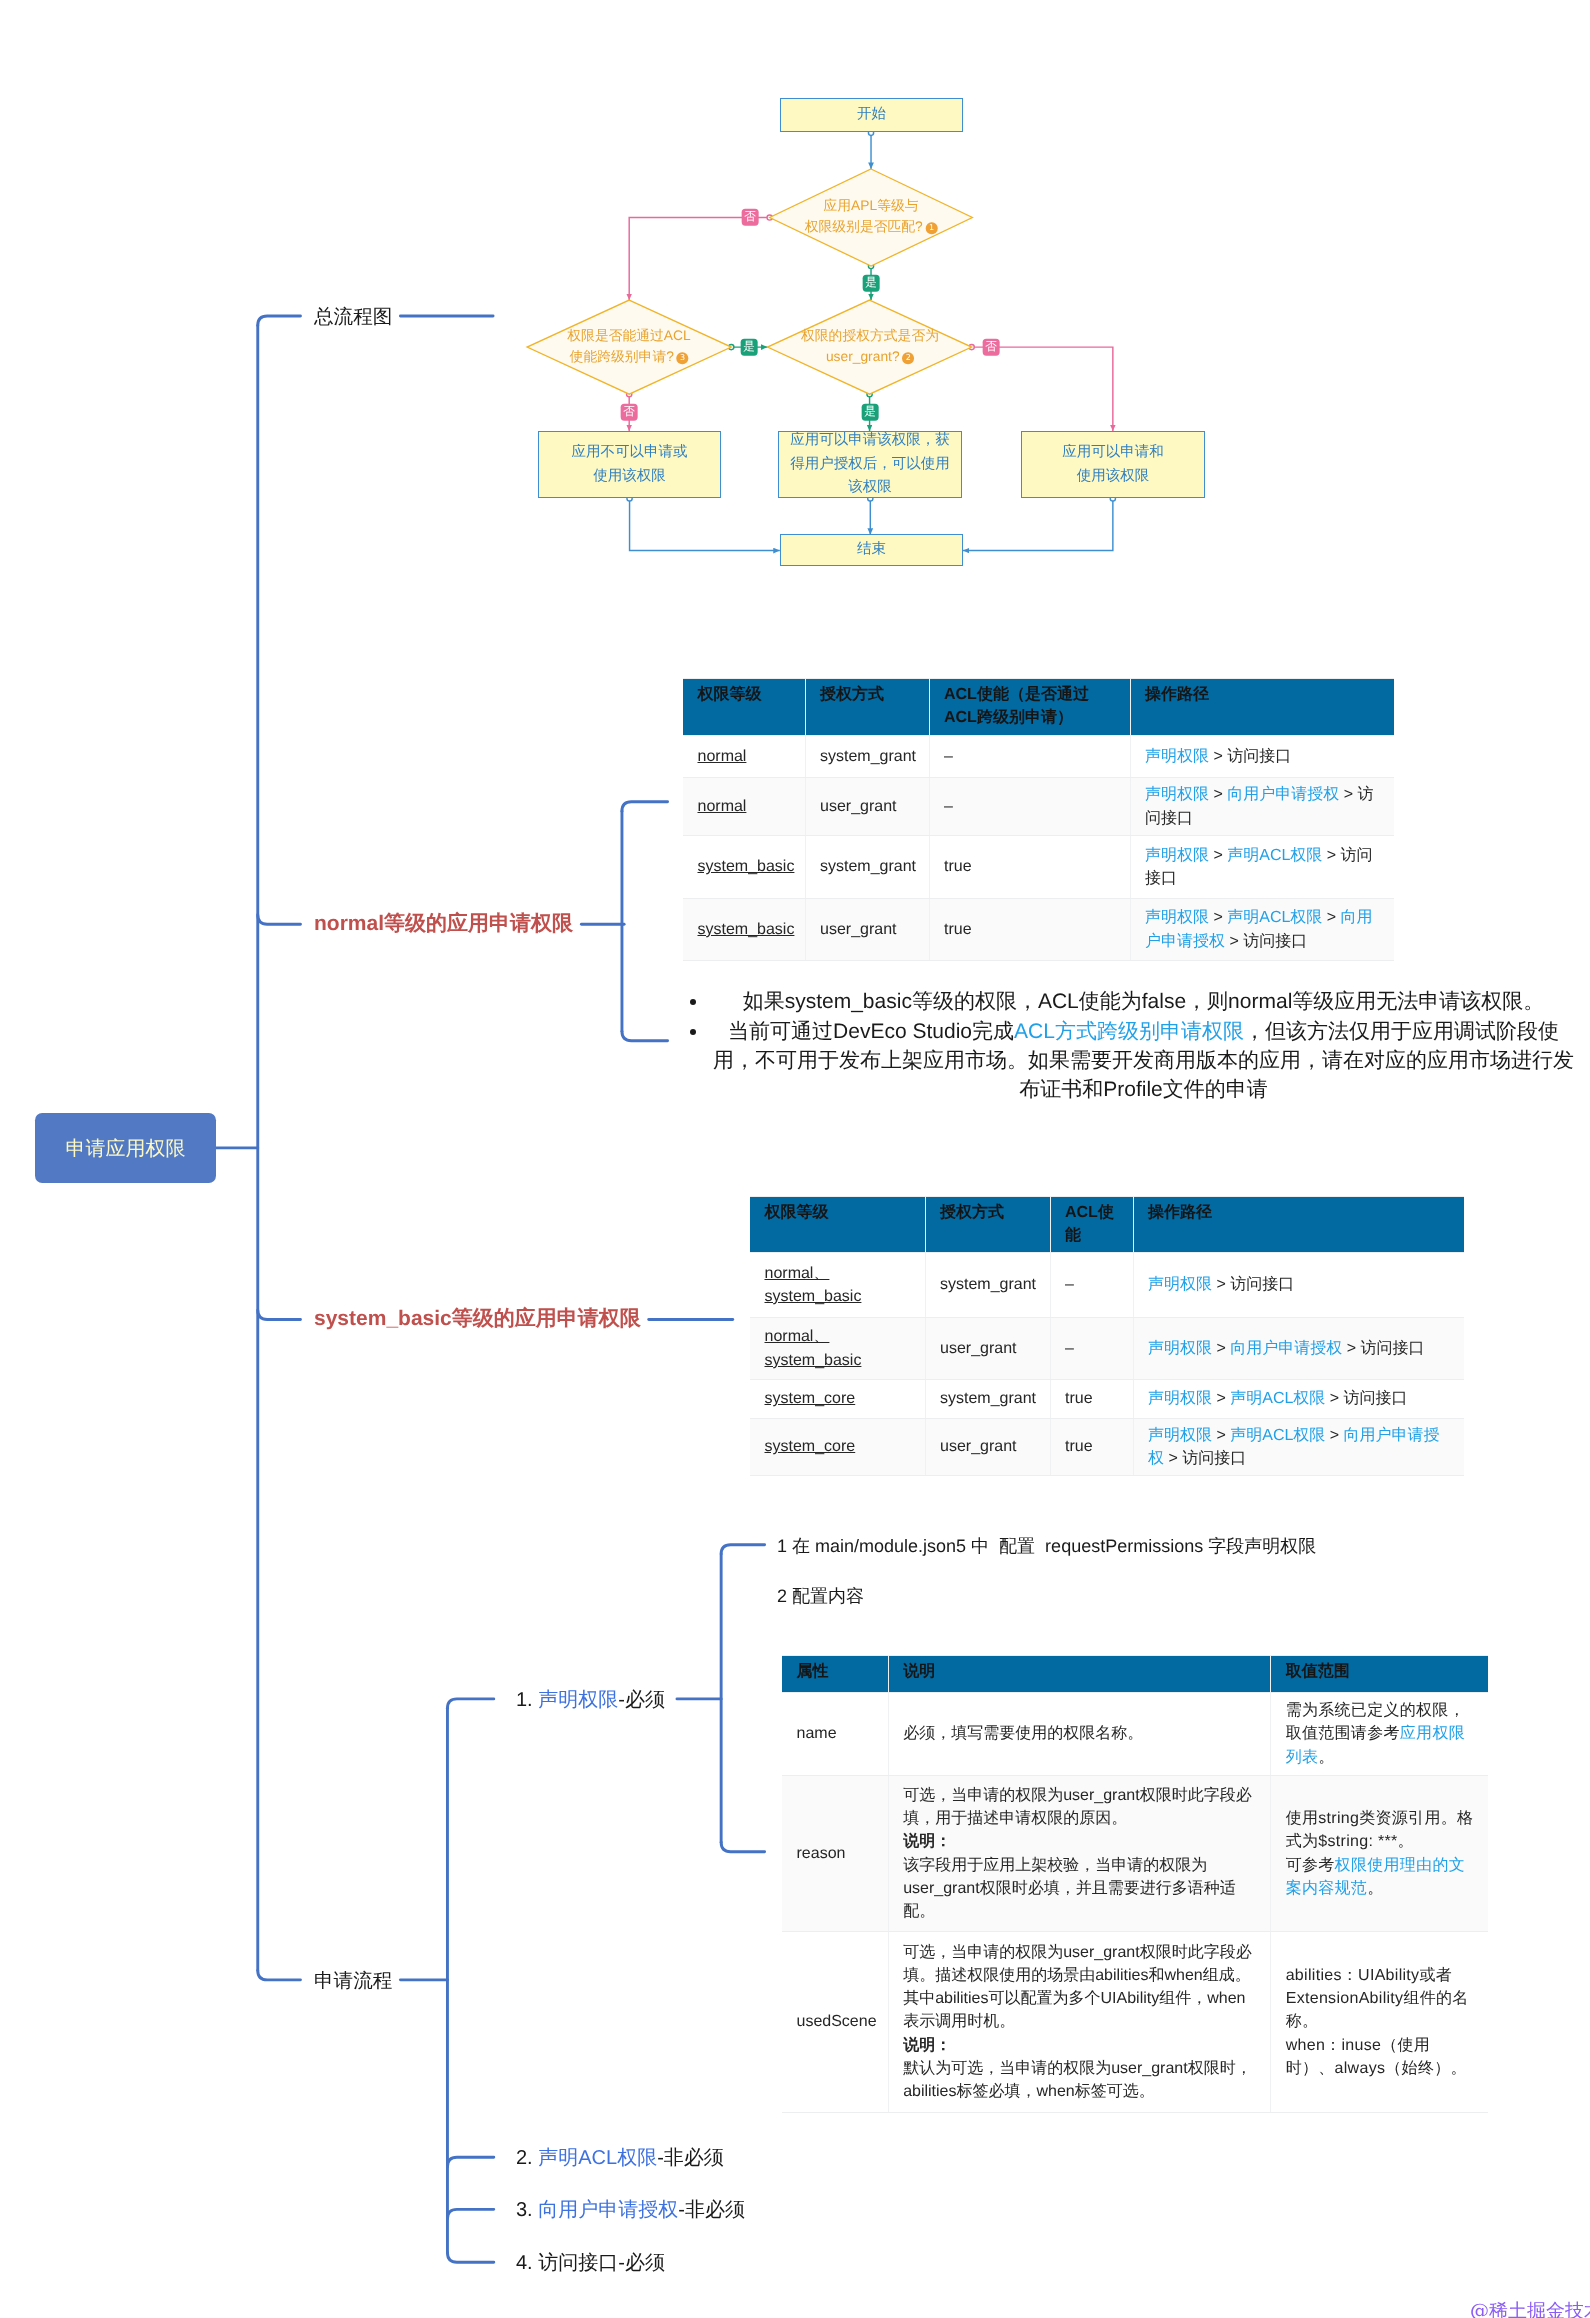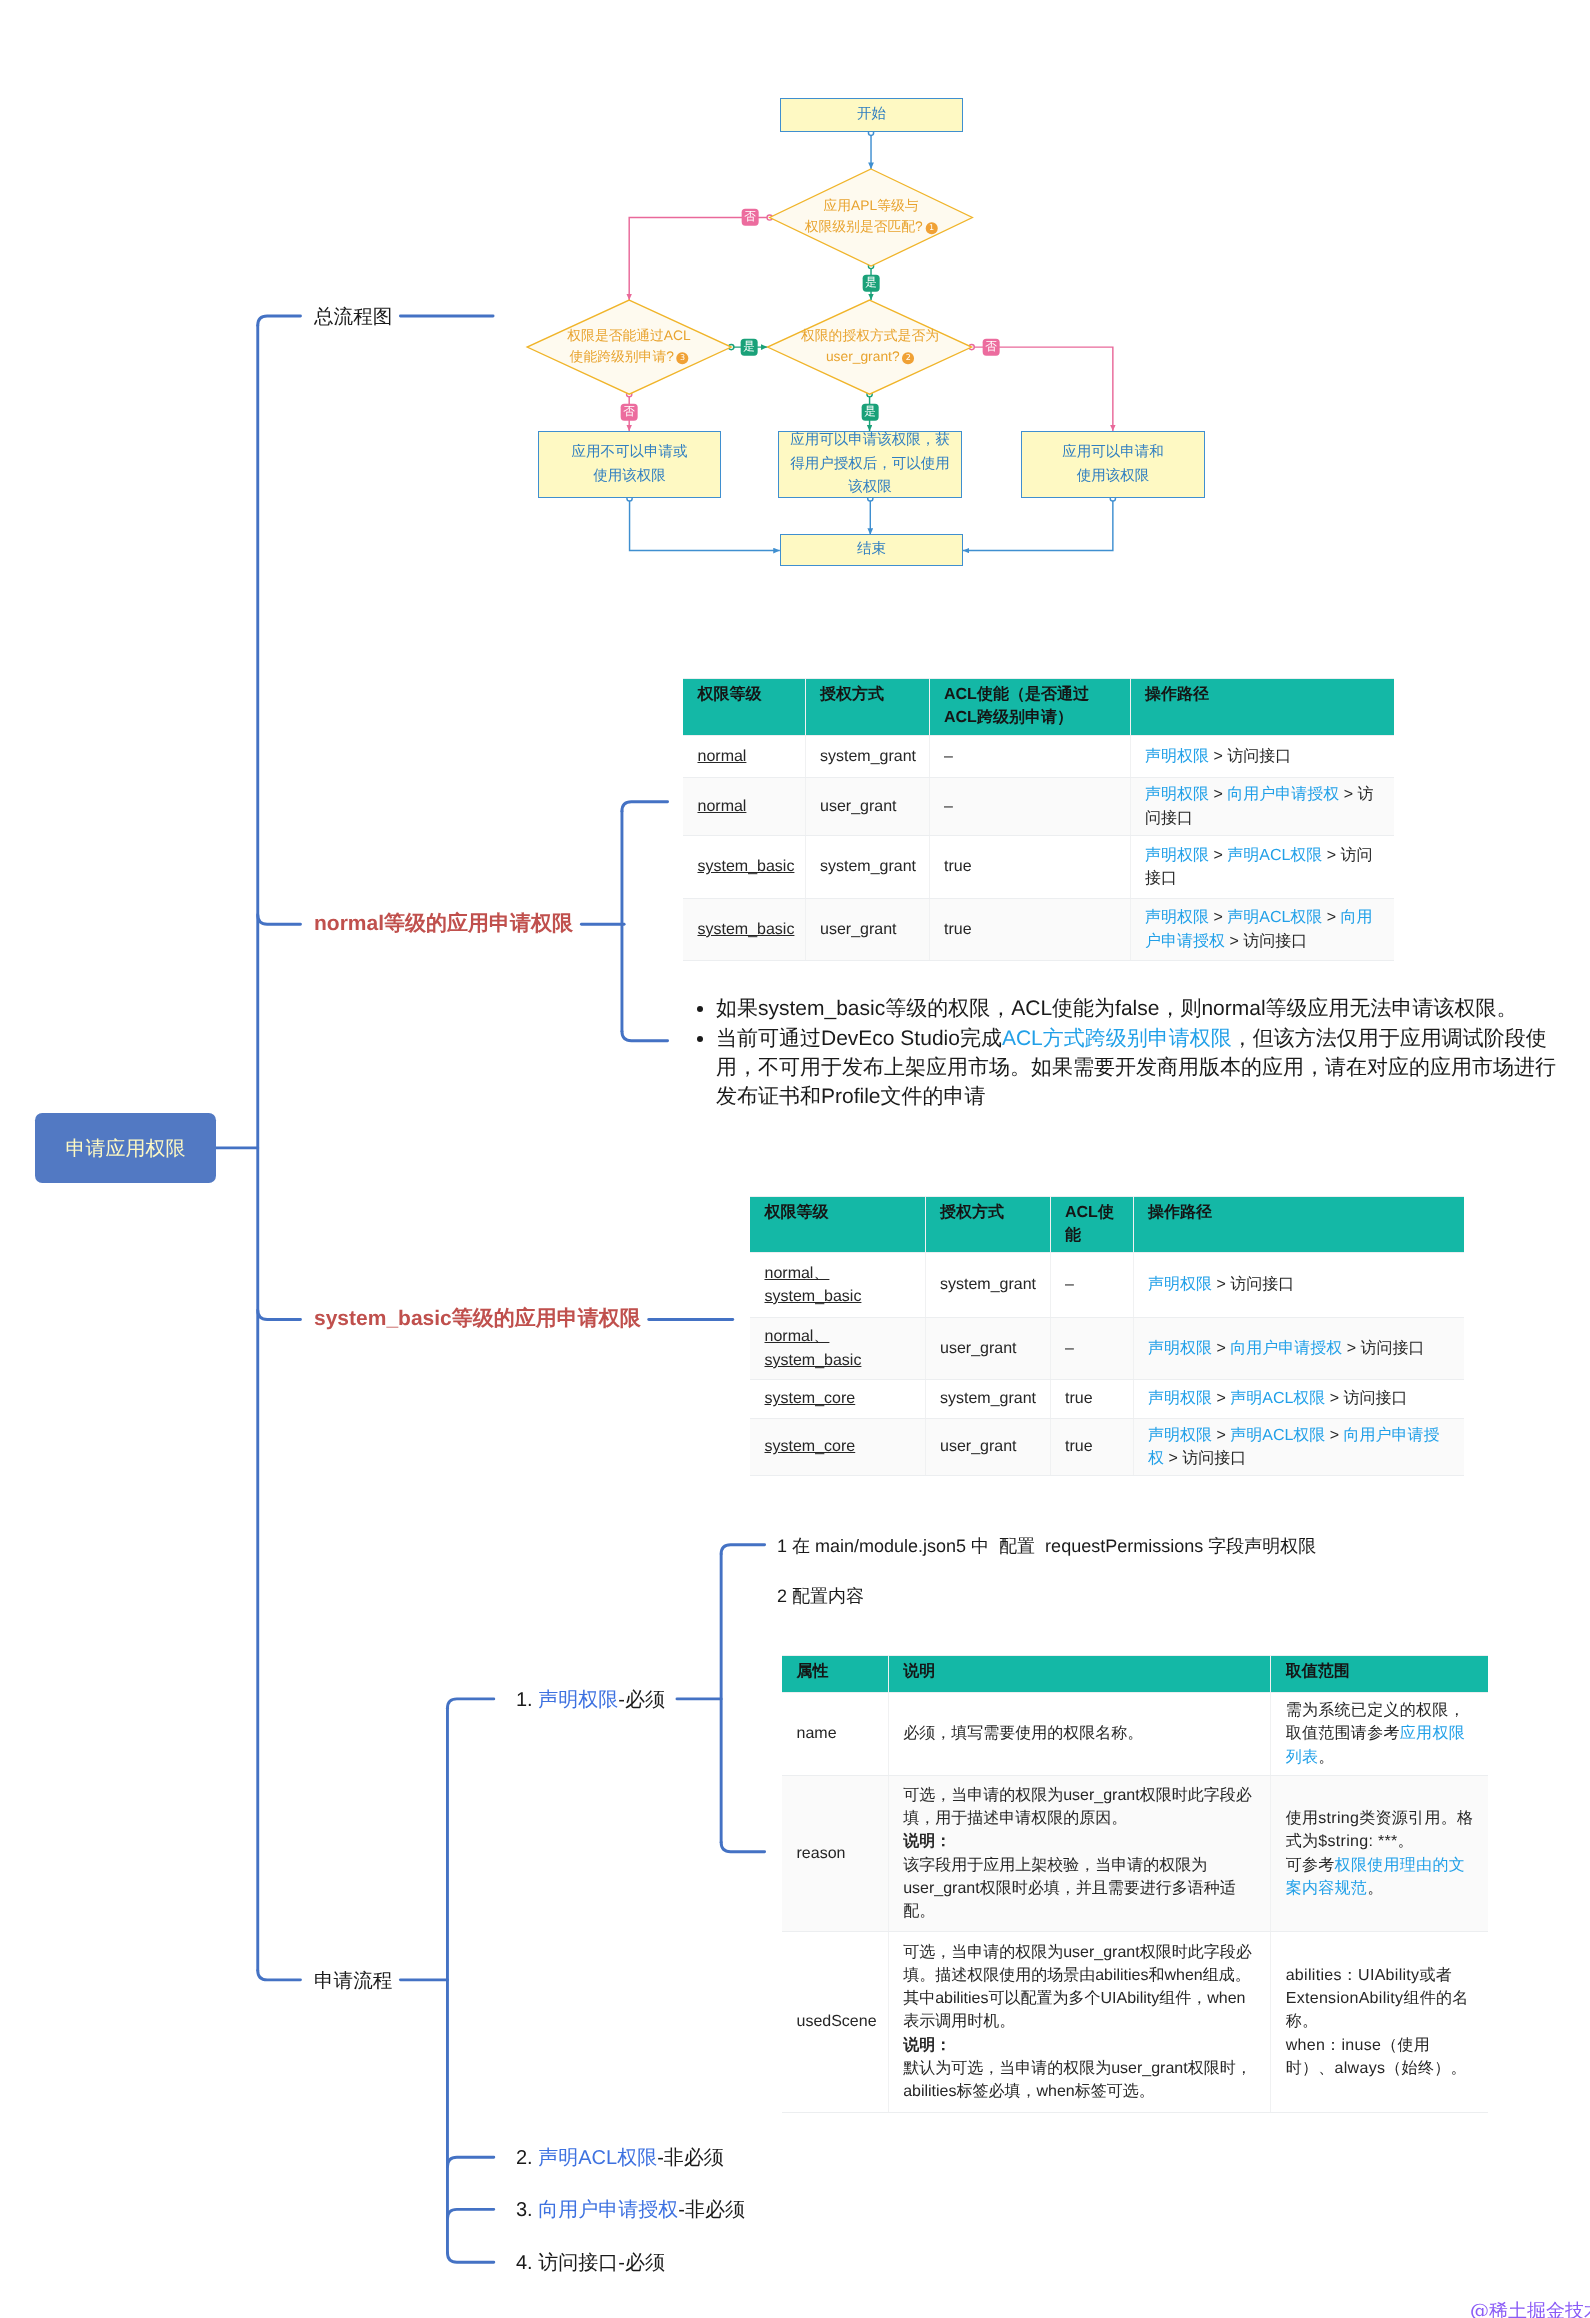--- a/index.html
+++ b/index.html
@@ -5,34 +5,34 @@
   html,body{margin:0;padding:0;background:#ffffff;}
   body{font-family:"Liberation Sans",sans-serif;-webkit-font-smoothing:antialiased;text-rendering:geometricPrecision;}
   #page{position:relative;width:1590px;height:2319px;overflow:hidden;background:#fff;}
   .root-node{position:absolute;left:35px;top:1113px;width:181px;height:70px;background:#5279c3;
     border-radius:7.2px;display:flex;align-items:center;justify-content:center;color:#fef9c3;font-size:20px;letter-spacing:0px;}
   .blab{position:absolute;font-size:19.6px;color:#1a1a1a;white-space:nowrap;transform:translateY(-50%);}
   .blab.red{color:#c0504d;font-weight:bold;font-size:21px;}
 
   .tbl{position:absolute;border-collapse:collapse;table-layout:fixed;font-size:19.6px;color:#262626;}
   .tbl td,.tbl th{box-sizing:border-box;}
-  .tbl th{background:#14b8a6;font-weight:bold;text-align:left;color:#151515;vertical-align:top;white-space:pre;}
+  .tbl th{background:#0369a1;font-weight:bold;text-align:left;color:#151515;vertical-align:top;white-space:pre;}
   .tbl td{vertical-align:middle;background:#fff;}
   .tbl tr.alt td{background:#fafafa;}
   .tbl th,.tbl td{border-bottom:0.7px solid #eceef0;border-right:0.7px solid #f0f1f2;padding:4.3px 14.5px;line-height:1.45;}
   .tbl th:last-child,.tbl td:last-child{border-right:none;}
   .tbl thead th{border-top:0.7px solid #eceef0;}
   .tbl td.top{vertical-align:middle;}
   .tbl td.pre{white-space:pre-line;text-decoration:underline;}
   .t-fields td{vertical-align:middle;}
   .t-fields td:last-child{letter-spacing:0.3px;}
   .lk{color:#21a0e8;}
 
   .notes{position:absolute;font-size:21px;color:#1a1a1a;line-height:1.37;}
-  .notes ul{margin:7px;padding:0 0 0 29px;}
+  .notes ul{margin:0;padding:0 0 0 29px;text-align:center;}
   .notes li{margin:0 0 1.4px 0;}
 
   .step{position:absolute;font-size:18px;color:#1a1a1a;white-space:pre;transform:translateY(-50%);}
   .pitem{position:absolute;font-size:20px;color:#1a1a1a;white-space:nowrap;transform:translateY(-50%);}
   .pitem .pl{color:#3d71e0;}
   .pitem .pl.plainlink{color:#1a1a1a;}
 
   .fl-box{position:absolute;border:1.4px solid #3f8fd0;background:#fef9c3;border-radius:0;
     display:flex;align-items:center;justify-content:center;text-align:center;
     color:#2f7ec1;font-size:14.5px;line-height:1.62;box-sizing:border-box;white-space:nowrap;}

